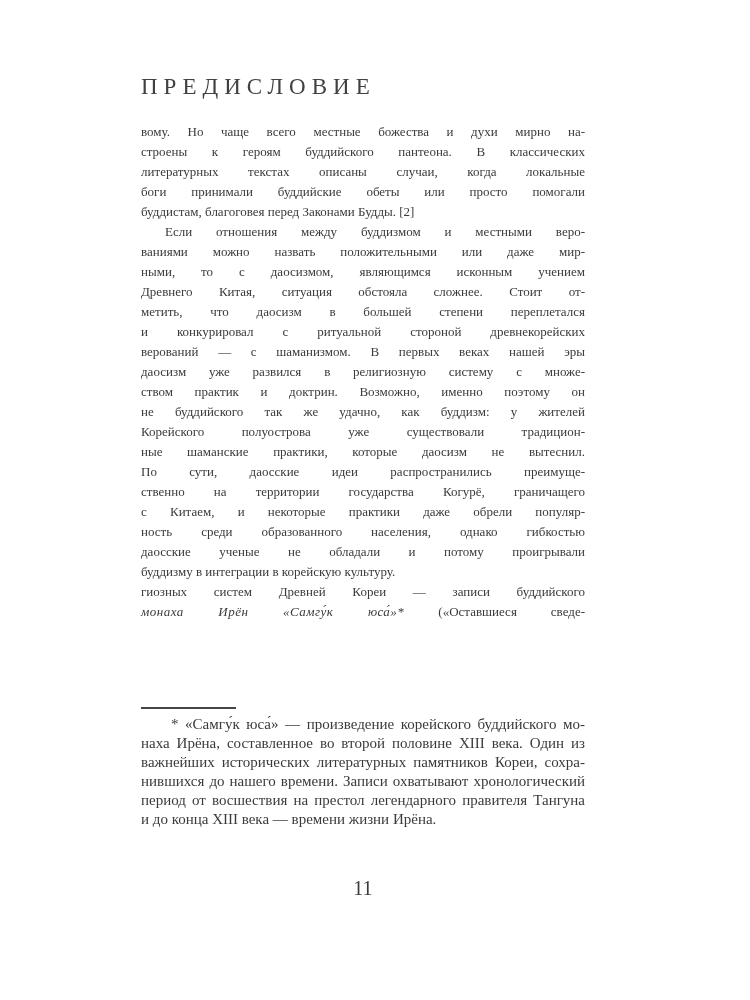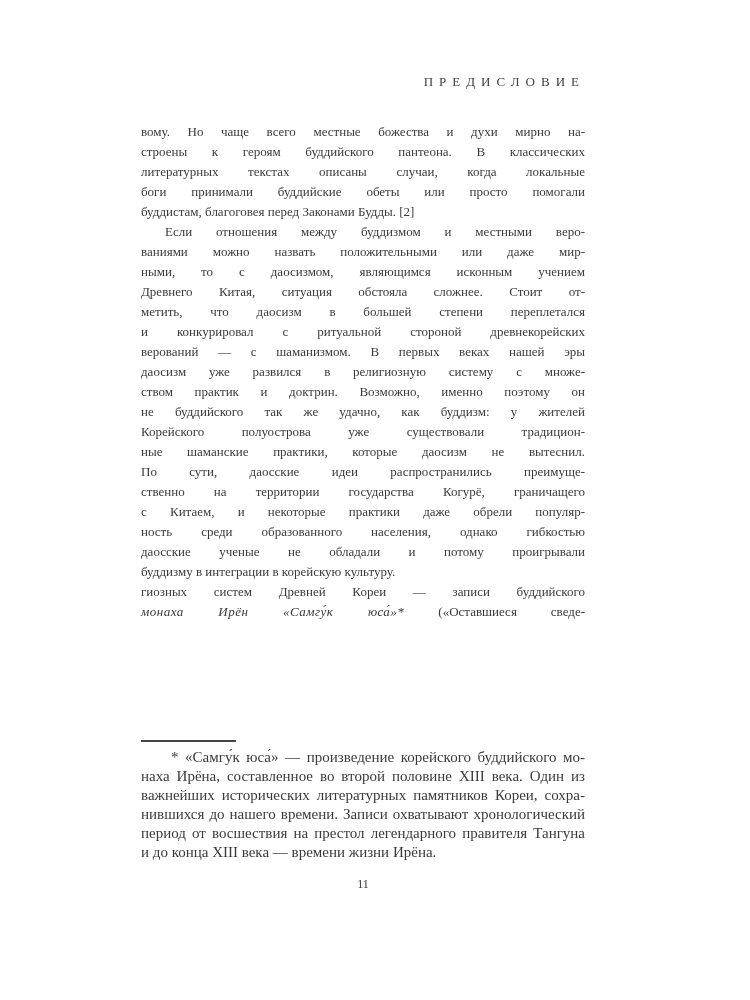--- a/index.html
+++ b/index.html
@@ -15,22 +15,22 @@
     color: #3a3a3a;
     overflow: hidden;
   }
   .column {
     position: absolute;
     left: 141px;
     width: 444px;
   }
   .chapter-header {
     top: 74px;
-    text-align: right;
-    font-size: 13px;
+    text-align: left;
+    font-size: 23px;
     letter-spacing: 6px;
     font-weight: 400;
     color: #414141;
   }
   .body-text {
     top: 122px;
     font-size: 13px;
     line-height: 20px;
   }
   .line {
@@ -38,21 +38,21 @@
     text-align-last: justify;
     white-space: pre-wrap;
   }
   .line.last {
     text-align-last: left;
   }
   .line.first-indent {
     text-indent: 24px;
   }
   .footnote-block {
-    top: 740px;
+    top: 707px;
     font-size: 15px;
     line-height: 19px;
   }
   .footnote-separator {
     width: 95px;
     border: none;
     border-top: 2px solid #454545;
     margin: 0 0 6px 0;
   }
   .footnote-block .line.first-indent {
@@ -63,21 +63,21 @@
     font-weight: 400;
   }
   .seg-bolditalic {
     font-style: italic;
     font-weight: 400;
     letter-spacing: 0.5px;
   }
   .page-number {
     top: 877px;
     text-align: center;
-    font-size: 12px;
+    font-size: 20px;
     color: #3a3a3a;
   }
 </style>
 </head>
 <body>
 
 <div class="page" style="color: rgb(58, 58, 58); background: rgb(255, 255, 255);">
 
   <div class="column chapter-header">ПРЕДИСЛОВИЕ</div>
 

